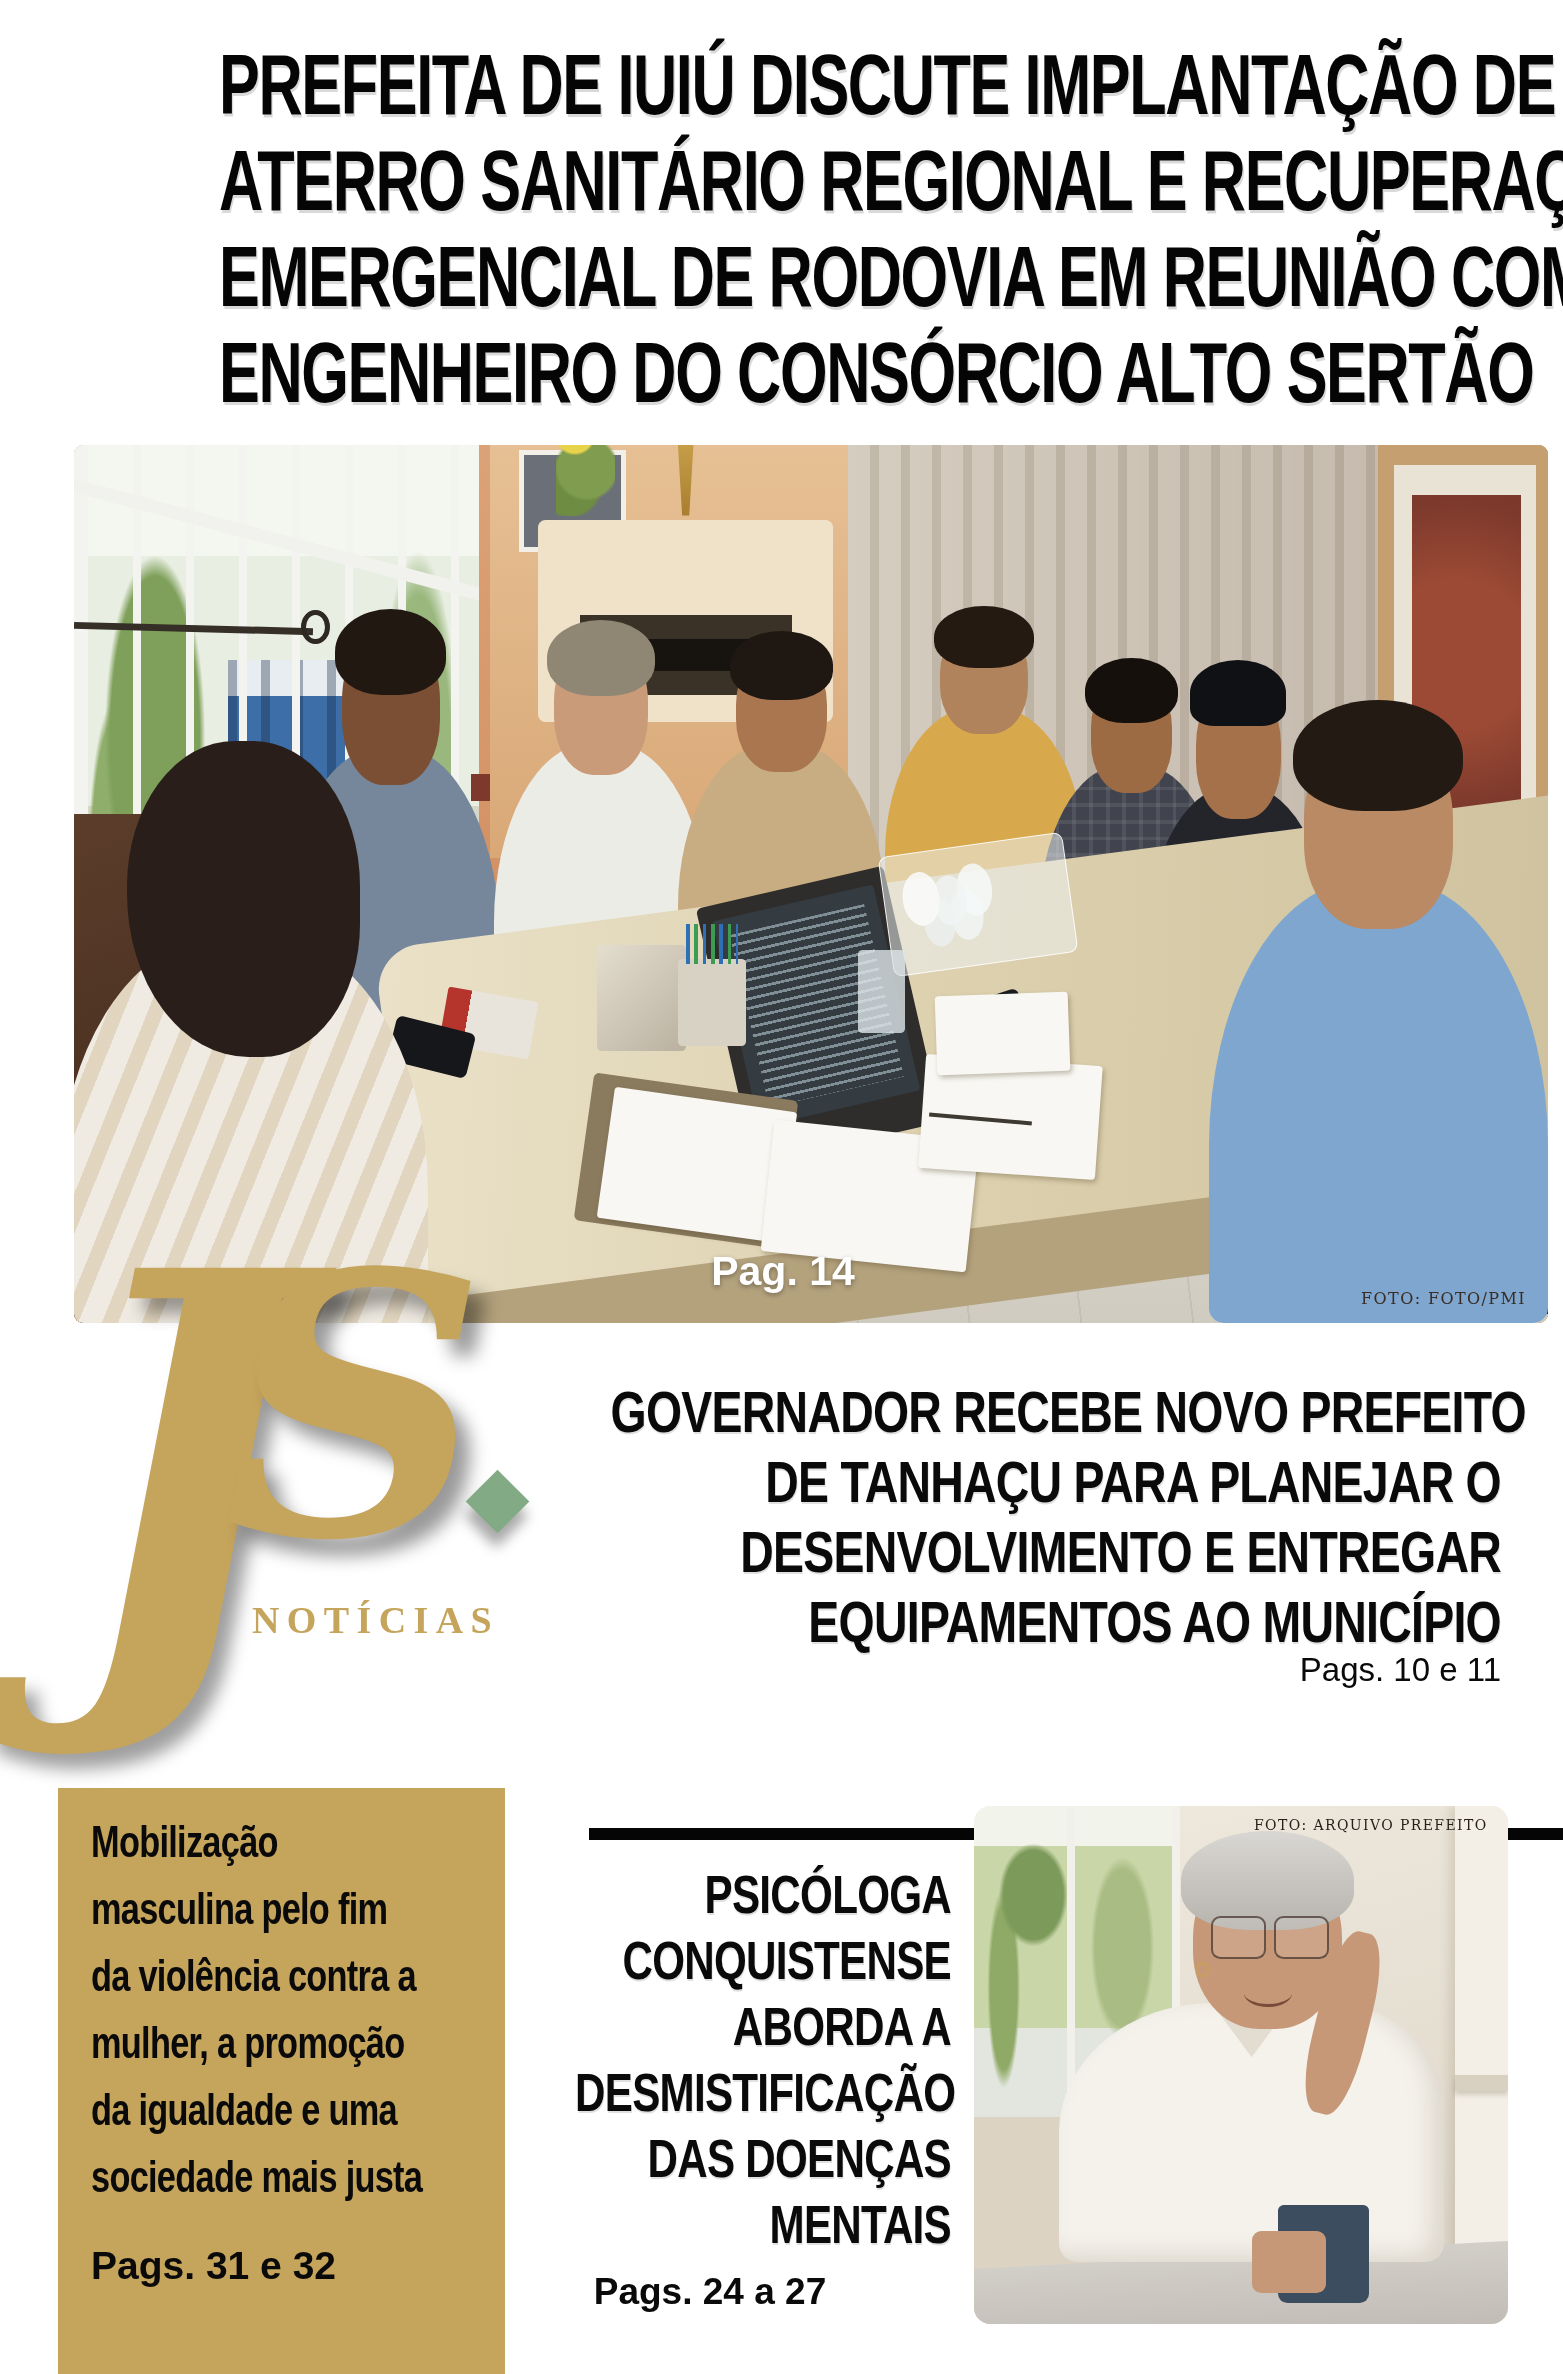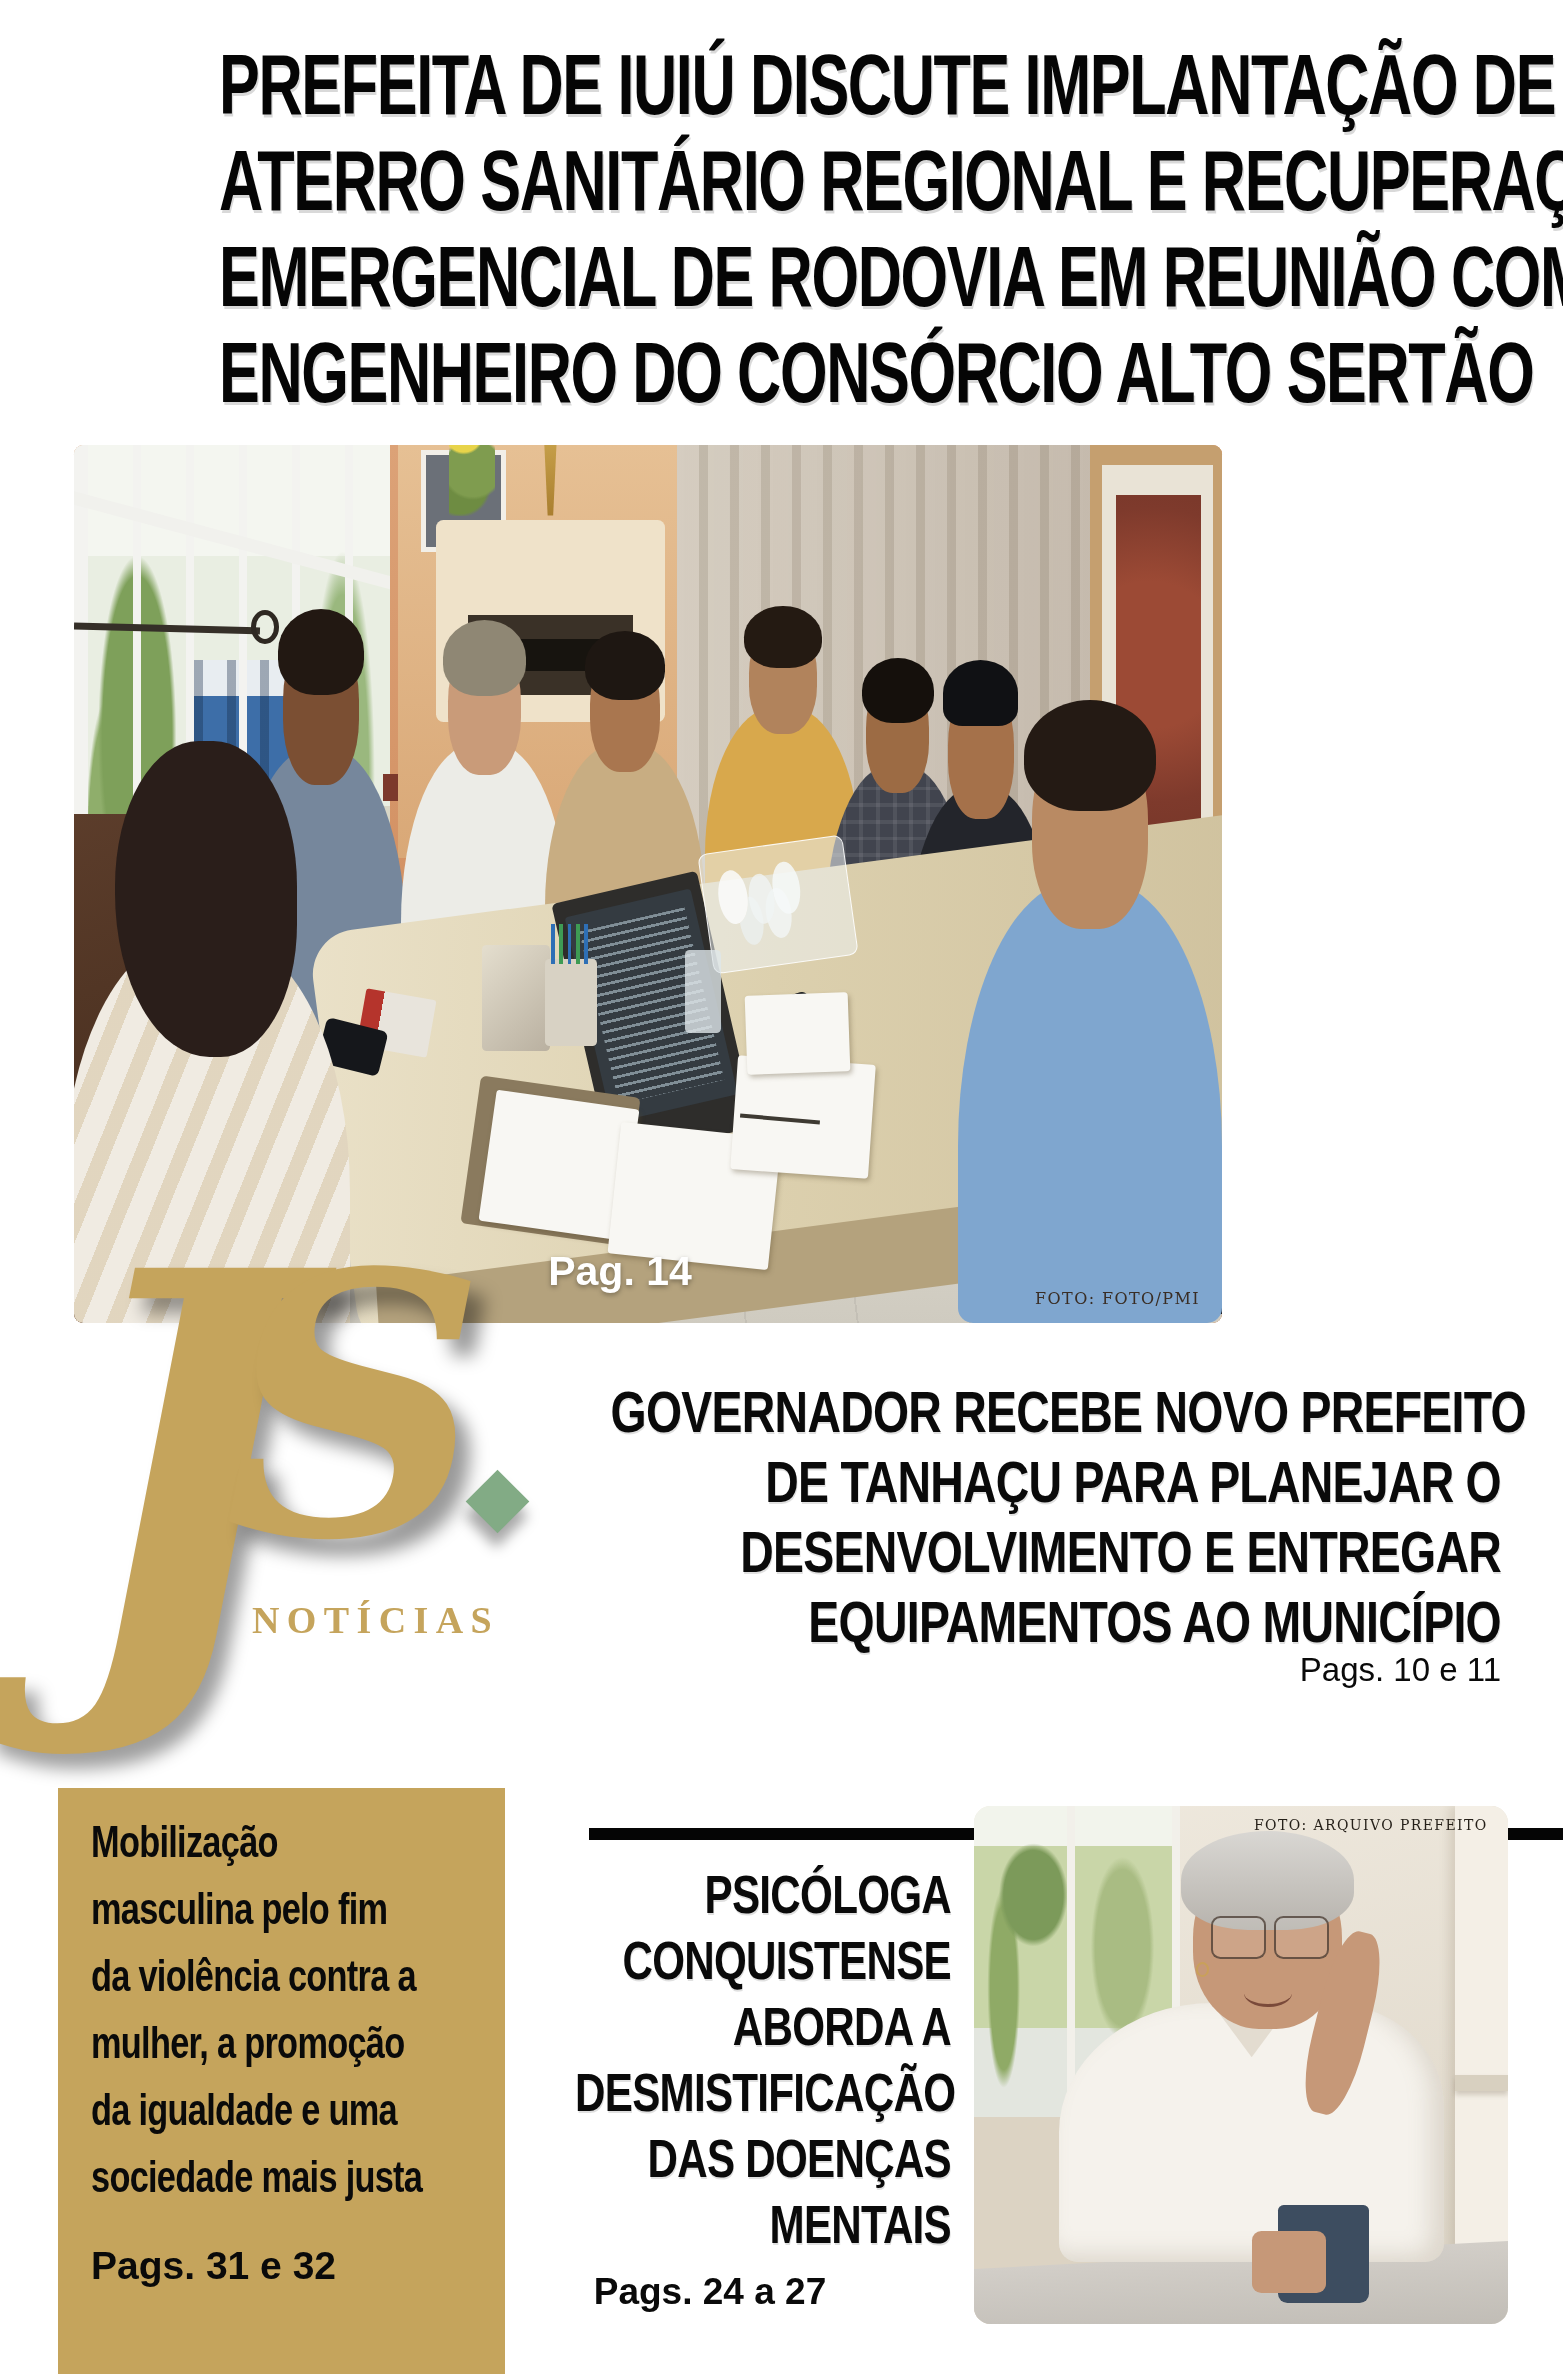--- a/index.html
+++ b/index.html
@@ -12,22 +12,22 @@
   
   .headline-top{position:absolute;left:0;right:0;top:37px;}
   .hl-line{
     font-weight:700;font-size:85px;line-height:96px;color:#050505;
     text-align:center;letter-spacing:-1.9px;white-space:nowrap;
     transform:scaleX(.72);transform-origin:50% 0;
     text-shadow:1.9px 2.8px 0 rgba(0,0,0,.15);
   }
 
   
-  .main-photo{position:absolute;left:74px;top:445px;width:1148px;height:878px;
-    border-radius:9.3px;overflow:hidden;background:#D29062;z-index:2;}
+  .main-photo{position:absolute;left:74px;top:445px;width:1445px;height:878px;
+    border-radius:9.3px;overflow:hidden;background:#D29062;z-index:2;padding-left:29px;}
   .mp-wall{position:absolute;inset:0;background:linear-gradient(180deg,#DCA277 0%,#D29062 55%,#C98A5E 100%);}
   .mp-window{position:absolute;left:0;top:0;width:27.5%;height:79%;overflow:hidden;
     background:linear-gradient(180deg,#F4F6F0 0 16%,#E9EEE2 16% 52%,#D8D6C6 52% 78%,#CFCABB 78% 100%);}
   .mp-green{position:absolute;inset:0;background:
     radial-gradient(closest-side at 20% 42%,#7EA05A 0 55%,transparent 62%),
     radial-gradient(closest-side at 10% 62%,#8FAE6B 0 58%,transparent 66%),
     radial-gradient(closest-side at 85% 48%,#9AB87E 0 55%,transparent 68%);}
   .mp-building{position:absolute;left:38%;top:31%;width:47%;height:32%;
     background:
      repeating-linear-gradient(90deg,rgba(18,38,66,.35) 0 9.3px,transparent 9.3px 33px),

